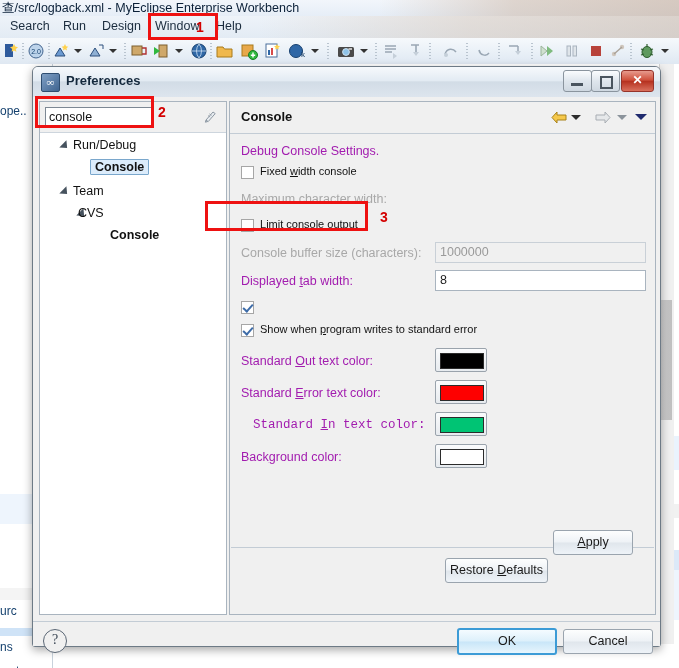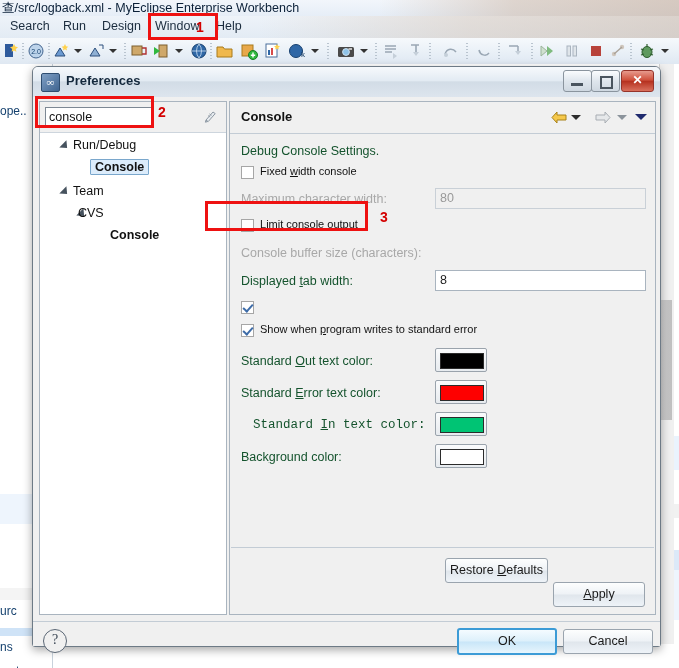--- a/index.html
+++ b/index.html
@@ -211,21 +211,21 @@
   }
   .caret {
     position: absolute; top: 13px; width: 0; height: 0;
     border-left: 5px solid transparent; border-right: 5px solid transparent;
     border-top: 5px solid #2c2c2c;
   }
   .caret.g { border-top-color: #8b939b; }
   .caret.navy { border-top-color: #1f2a6e; border-left-width: 6px; border-right-width: 6px; border-top-width: 6px; }
 
   .sect-label {
-    position: absolute; font-size: 12.5px; color: #14532d; white-space: nowrap;
+    position: absolute; font-size: 12.5px; color: #a21caf; white-space: nowrap;
   }
   .sect-label.dim { color: #a8a8a8; }
 
   .cb {
     position: absolute; width: 13px; height: 13px;
     border: 1px solid #a6a6a6; background: #fff;
     box-sizing: border-box;
   }
   .cb.on::after {
     content: "";
@@ -565,26 +565,26 @@
           <div class="caret g" style="right:28px"></div>
           <div class="caret navy" style="right:8px;top:12px;"></div>
         </div>
 
         <div class="sect-label" style="left:11px;top:42px;">Debug Console Settings.</div>
 
         <div class="cb" style="left:11px;top:64px;"></div>
         <div class="cb-label" style="left:30px;top:63px;"><span>Fixed </span><span class="u">w</span><span>idth console</span></div>
 
         <div class="sect-label dim" style="left:11px;top:90px;">Maximum character width:</div>
-        <div class="txtfield dis" style="left:205px;top:86px;width:211px;">80</div>
 
         <div class="cb" style="left:11px;top:117px;"></div>
         <div class="cb-label" style="left:30px;top:116px;"><span class="u">L</span><span>imit console output</span></div>
 
         <div class="sect-label dim" style="left:11px;top:144px;">Console buffer size (characters):</div>
+        <div class="txtfield dis" style="left:205px;top:140px;width:211px;">1000000</div>
 
         <div class="sect-label" style="left:11px;top:172px;"><span>Displayed </span><span class="u">t</span><span>ab width:</span></div>
         <div class="txtfield" style="left:205px;top:168px;width:211px;">8</div>
 
         <div class="cb on" style="left:11px;top:199px;"></div>
 
         <div class="cb on" style="left:11px;top:222px;"></div>
         <div class="cb-label" style="left:30px;top:221px;"><span>Show when </span><span class="u">p</span><span>rogram writes to standard error</span></div>
 
         <div class="sect-label" style="left:11px;top:252px;"><span>Standard </span><span class="u">O</span><span>ut text color:</span></div>
@@ -602,21 +602,21 @@
             <div class="color-swatch" style="background:#00c474;"></div>
           </div>
 
         <div class="sect-label" style="left:11px;top:348px;"><span>Back</span><span class="u">g</span><span>round color:</span></div>
         <div class="color-btn" style="left:205px;top:342px;">
             <div class="color-swatch" style="background:#ffffff;"></div>
           </div>
 
         <div class="sep-line" style="top:445px;"></div>
         <div class="btn" style="left:215px;top:456px;width:103px;"><span>Restore </span><span class="u">D</span><span>efaults</span></div>
-        <div class="btn" style="left:323px;top:480px;width:92px;"><span class="u">A</span><span>pply</span></div>
+        <div class="btn" style="left:323px;top:428px;width:80px;"><span class="u">A</span><span>pply</span></div>
       </div>
 
       <div class="sep-line" style="left:0;right:0;top:524px;"></div>
       <div class="helpbtn" style="left:10px;top:532px;">?</div>
       <div class="btn" style="left:530px;top:532px;width:90px;">Cancel</div>
       <div class="btn primary" style="left:424px;top:531px;width:100px;height:27px;line-height:23px;">OK</div>
 
     </div>
   </div>
 

